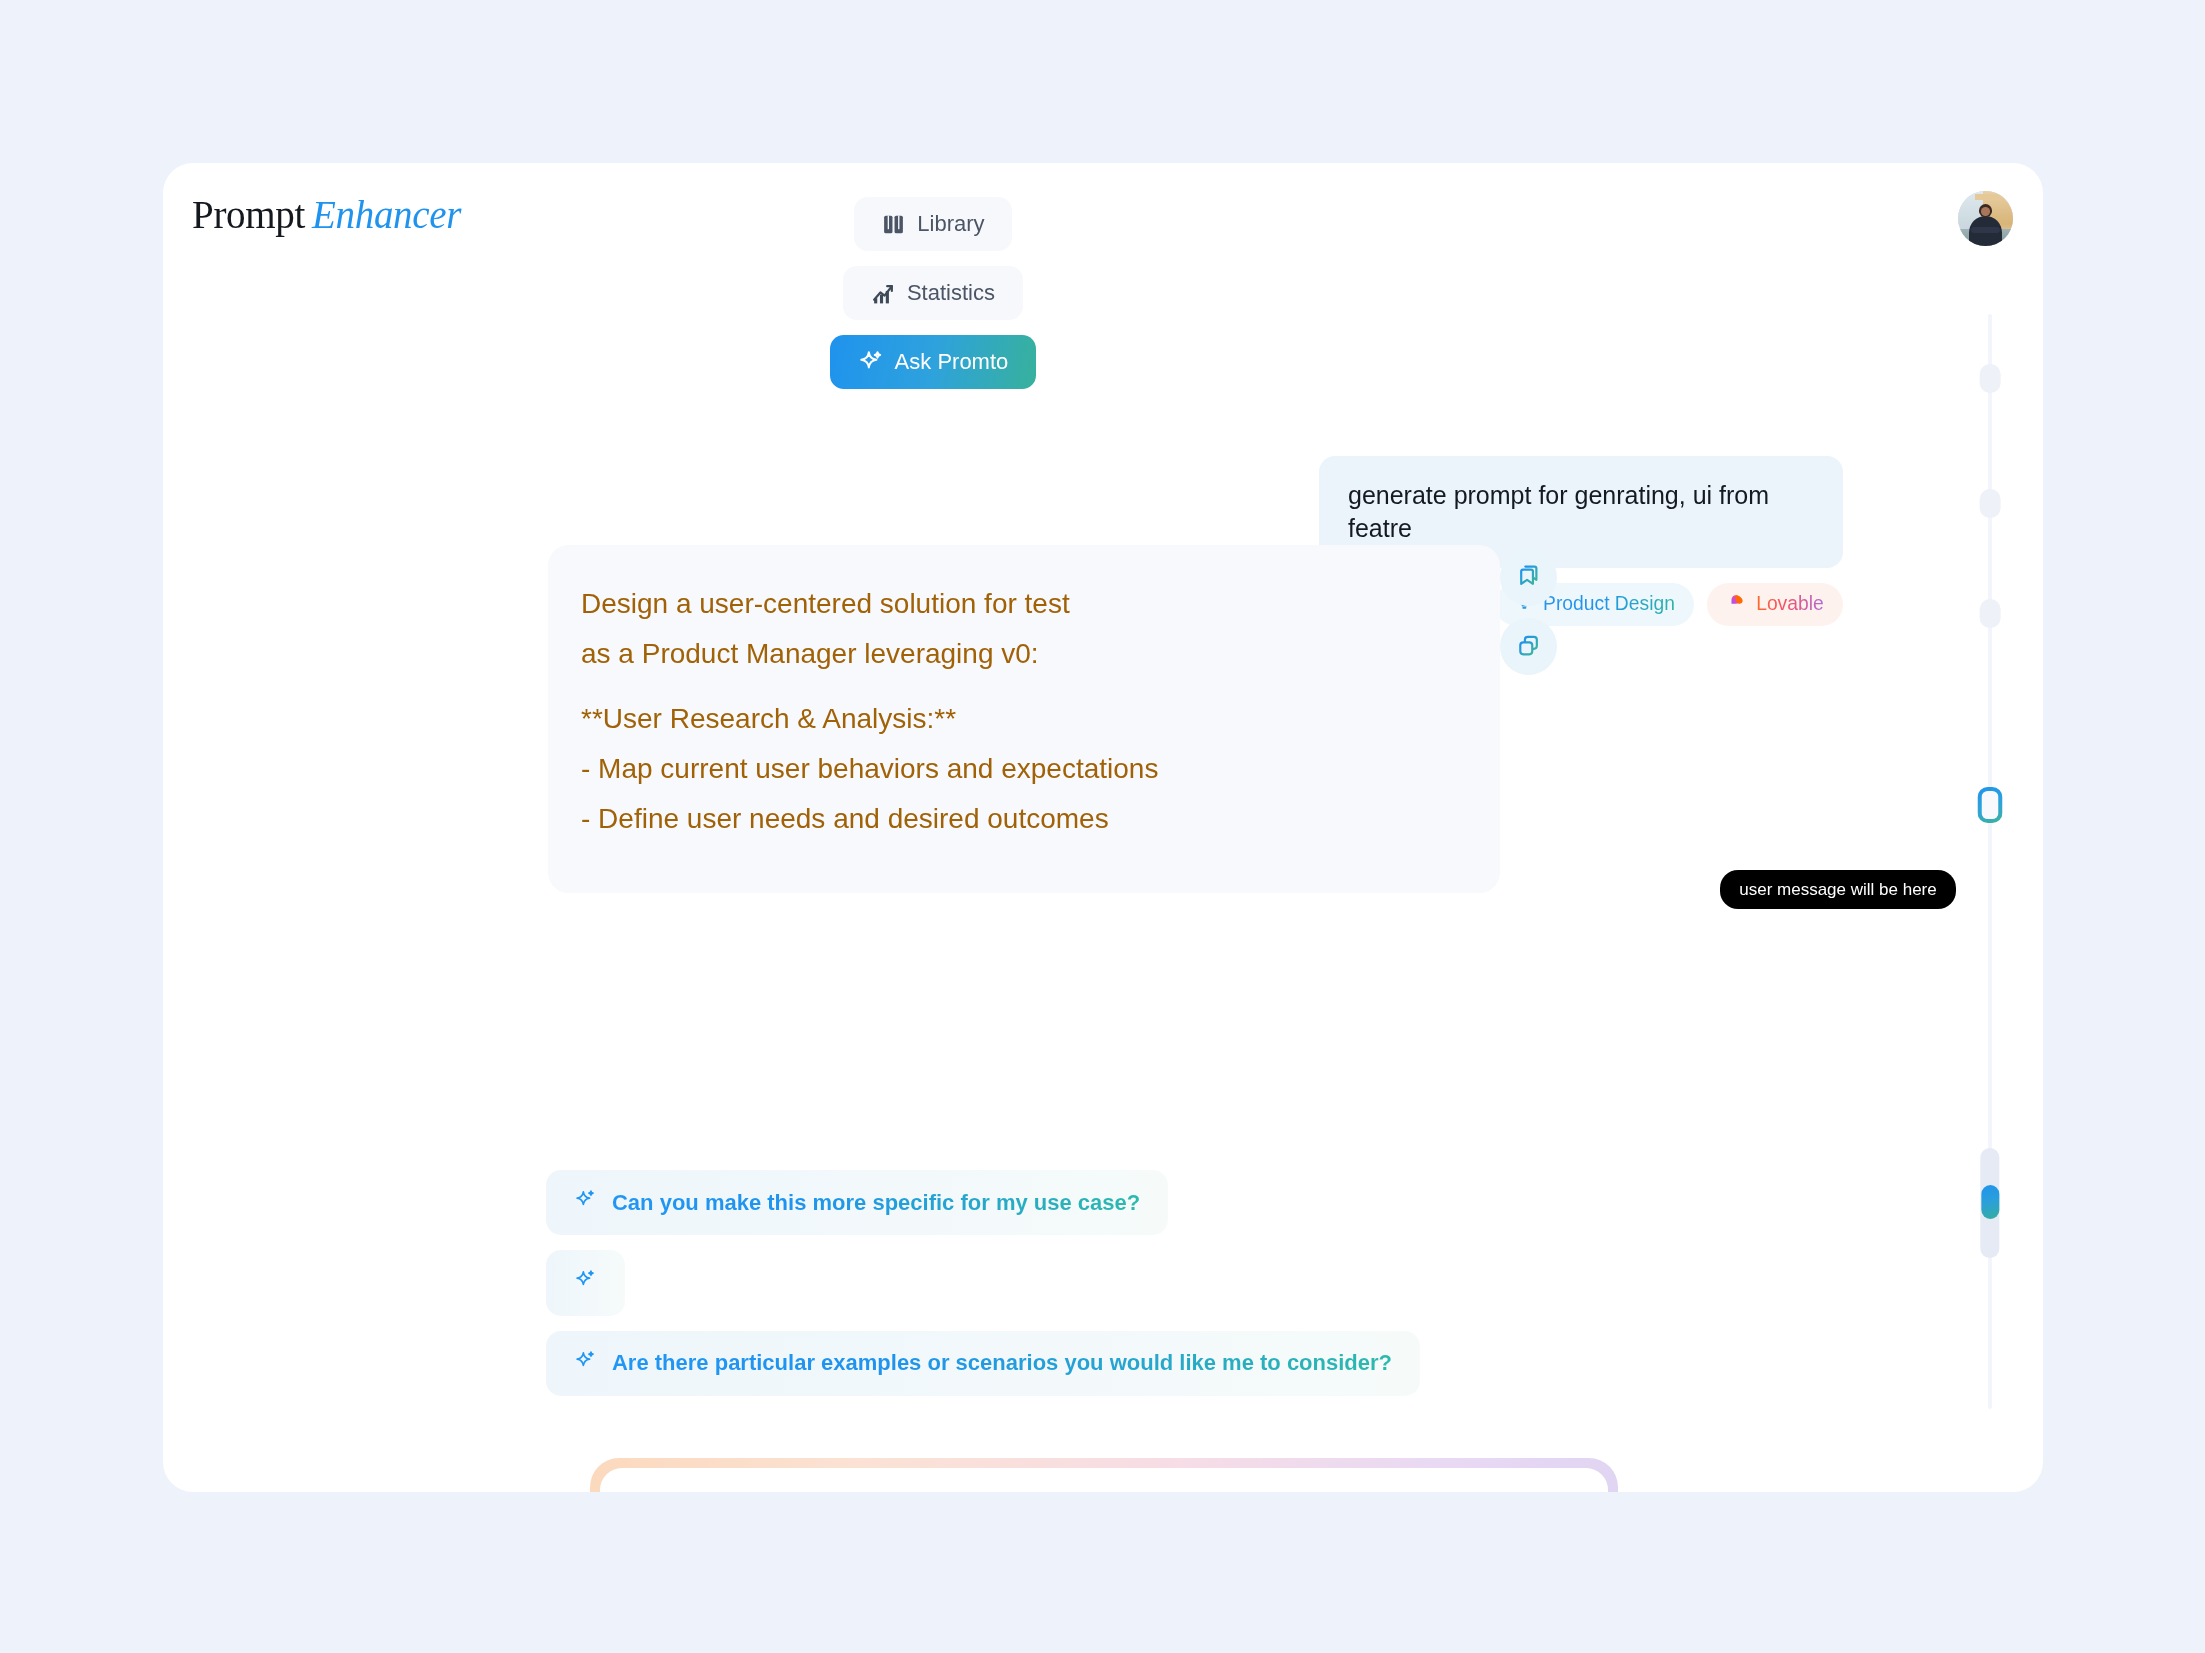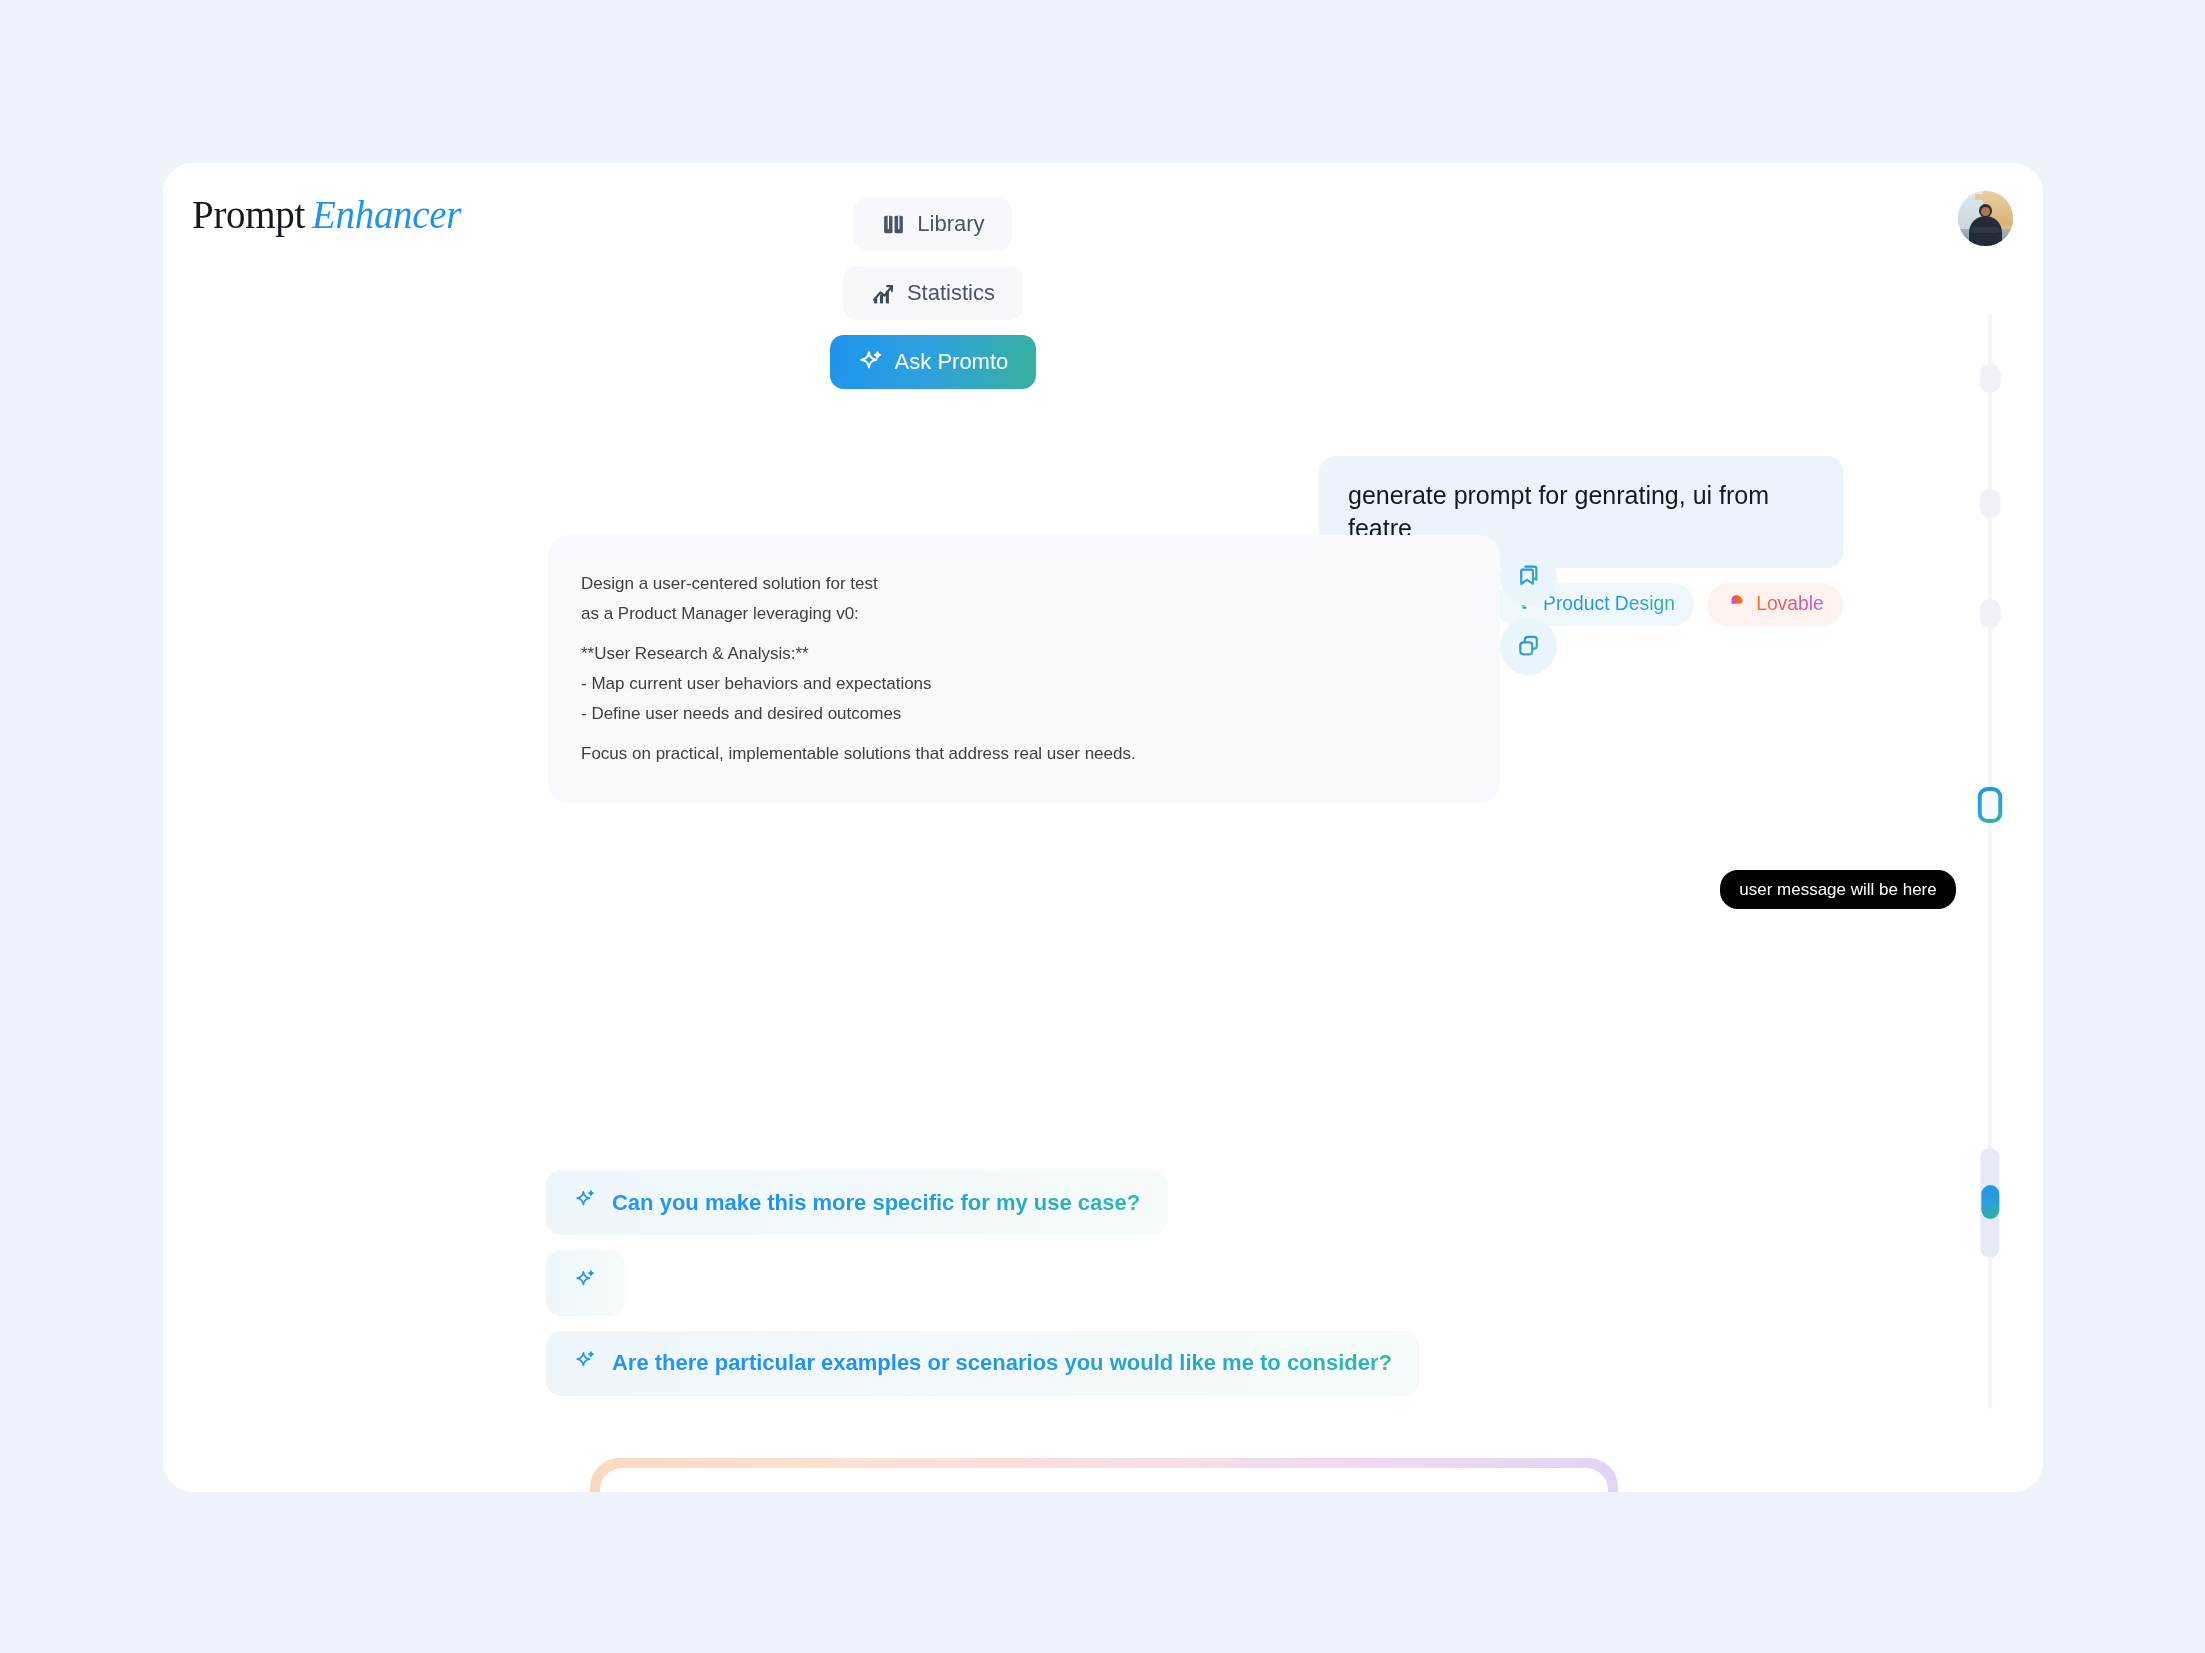--- a/index.html
+++ b/index.html
@@ -182,27 +182,27 @@
   .tag.lovable .tag-text {
     background: linear-gradient(90deg,#ff6a2b 0%, #f2506b 45%, #b06bd8 100%);
     -webkit-background-clip: text; background-clip: text;
     -webkit-text-fill-color: transparent; color: transparent;
   }
 
   
   .assistant-bubble {
     position: absolute;
     left: 385px;
-    top: 262px;
+    top: 272px;
     width: 952px;
     background: #f7f9fc;
     border-radius: 20.7px;
     padding: 34px 33px;
-    font-size: 17px;
-    color: #404040;
+    font-size: 28px;
+    color: #a16207;
   }
   .assistant-bubble p { line-height: 1.78; min-height: 6.9px; }
   .assistant-bubble p.blank { line-height: 0.55; }
 
   
   .action-col {
     position: absolute;
     left: 1337px;
     top: 276px;
     display: flex;
@@ -423,21 +423,20 @@
     </div>
 
     <div class="assistant-bubble">
       <p>Design a user-centered solution for test</p>
       <p> as a Product Manager leveraging v0:</p>
       <p class="blank">&nbsp;</p>
       <p>**User Research &amp; Analysis:**</p>
       <p>- Map current user behaviors and expectations</p>
       <p>- Define user needs and desired outcomes</p>
       <p class="blank">&nbsp;</p>
-      <p>Focus on practical, implementable solutions that address real user needs.</p>
     </div>
 
     <div class="action-col">
       <button class="action-btn">
         <span>
           <svg width="27.6" height="27.6" viewBox="0 0 24 24" fill="none" stroke-width="1.9" stroke-linecap="round" stroke-linejoin="round">
             <defs>
               <linearGradient id="bmGrad" x1="0" y1="0" x2="1" y2="1">
                 <stop offset="0%" stop-color="#1f93ed"></stop>
                 <stop offset="100%" stop-color="#3ab3a0"></stop>

